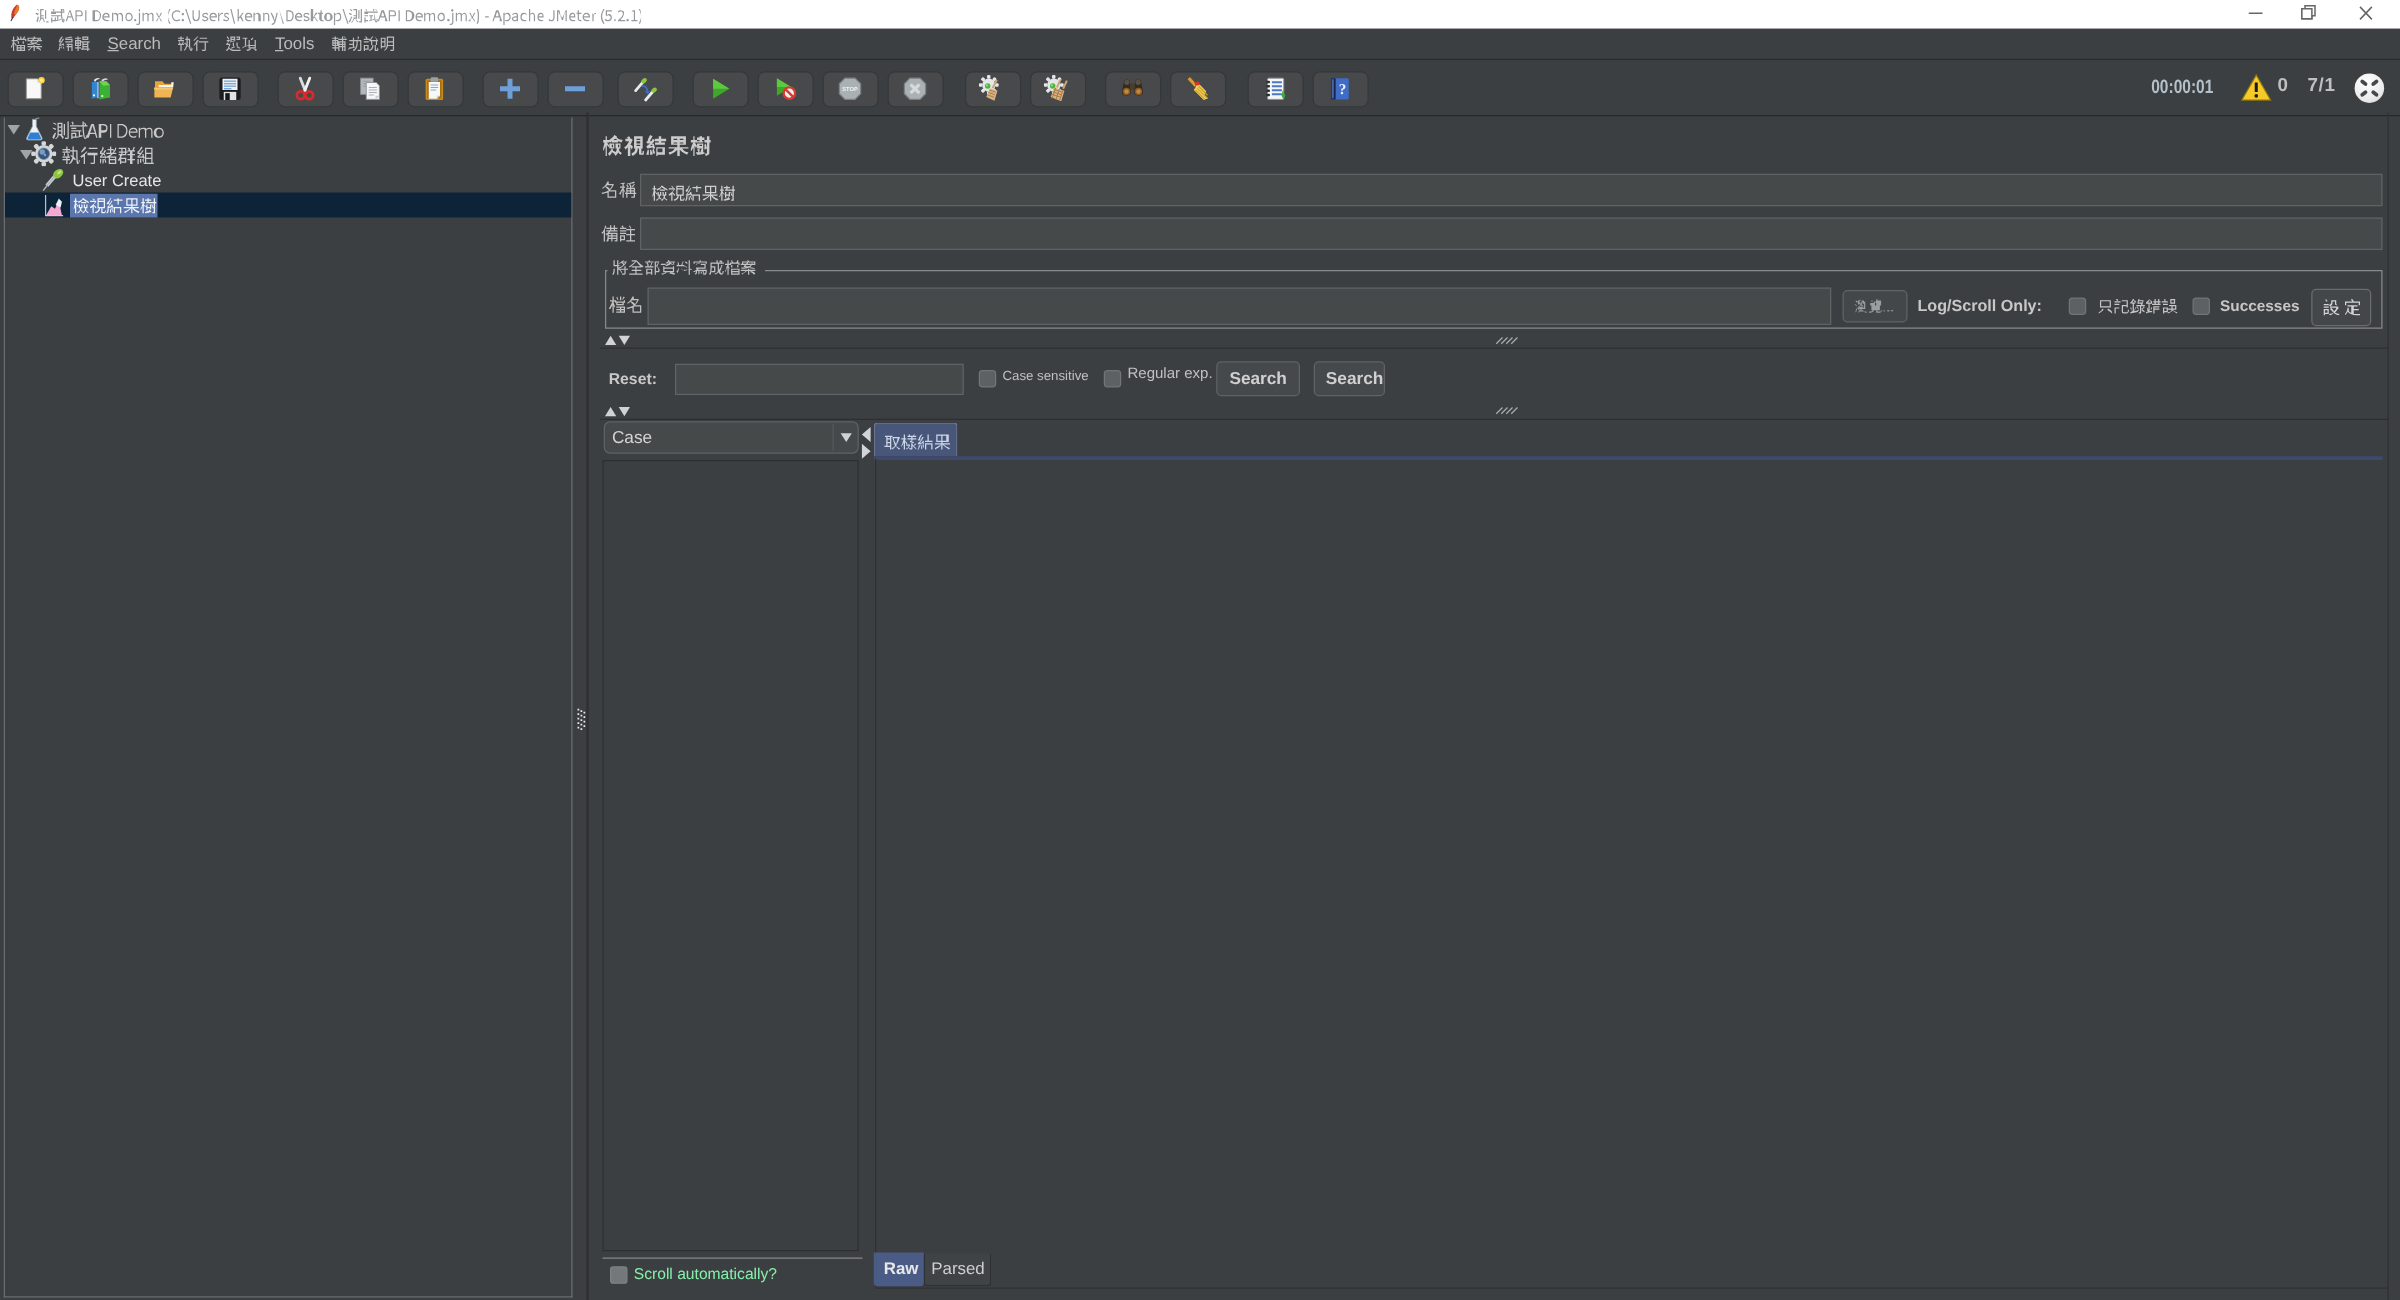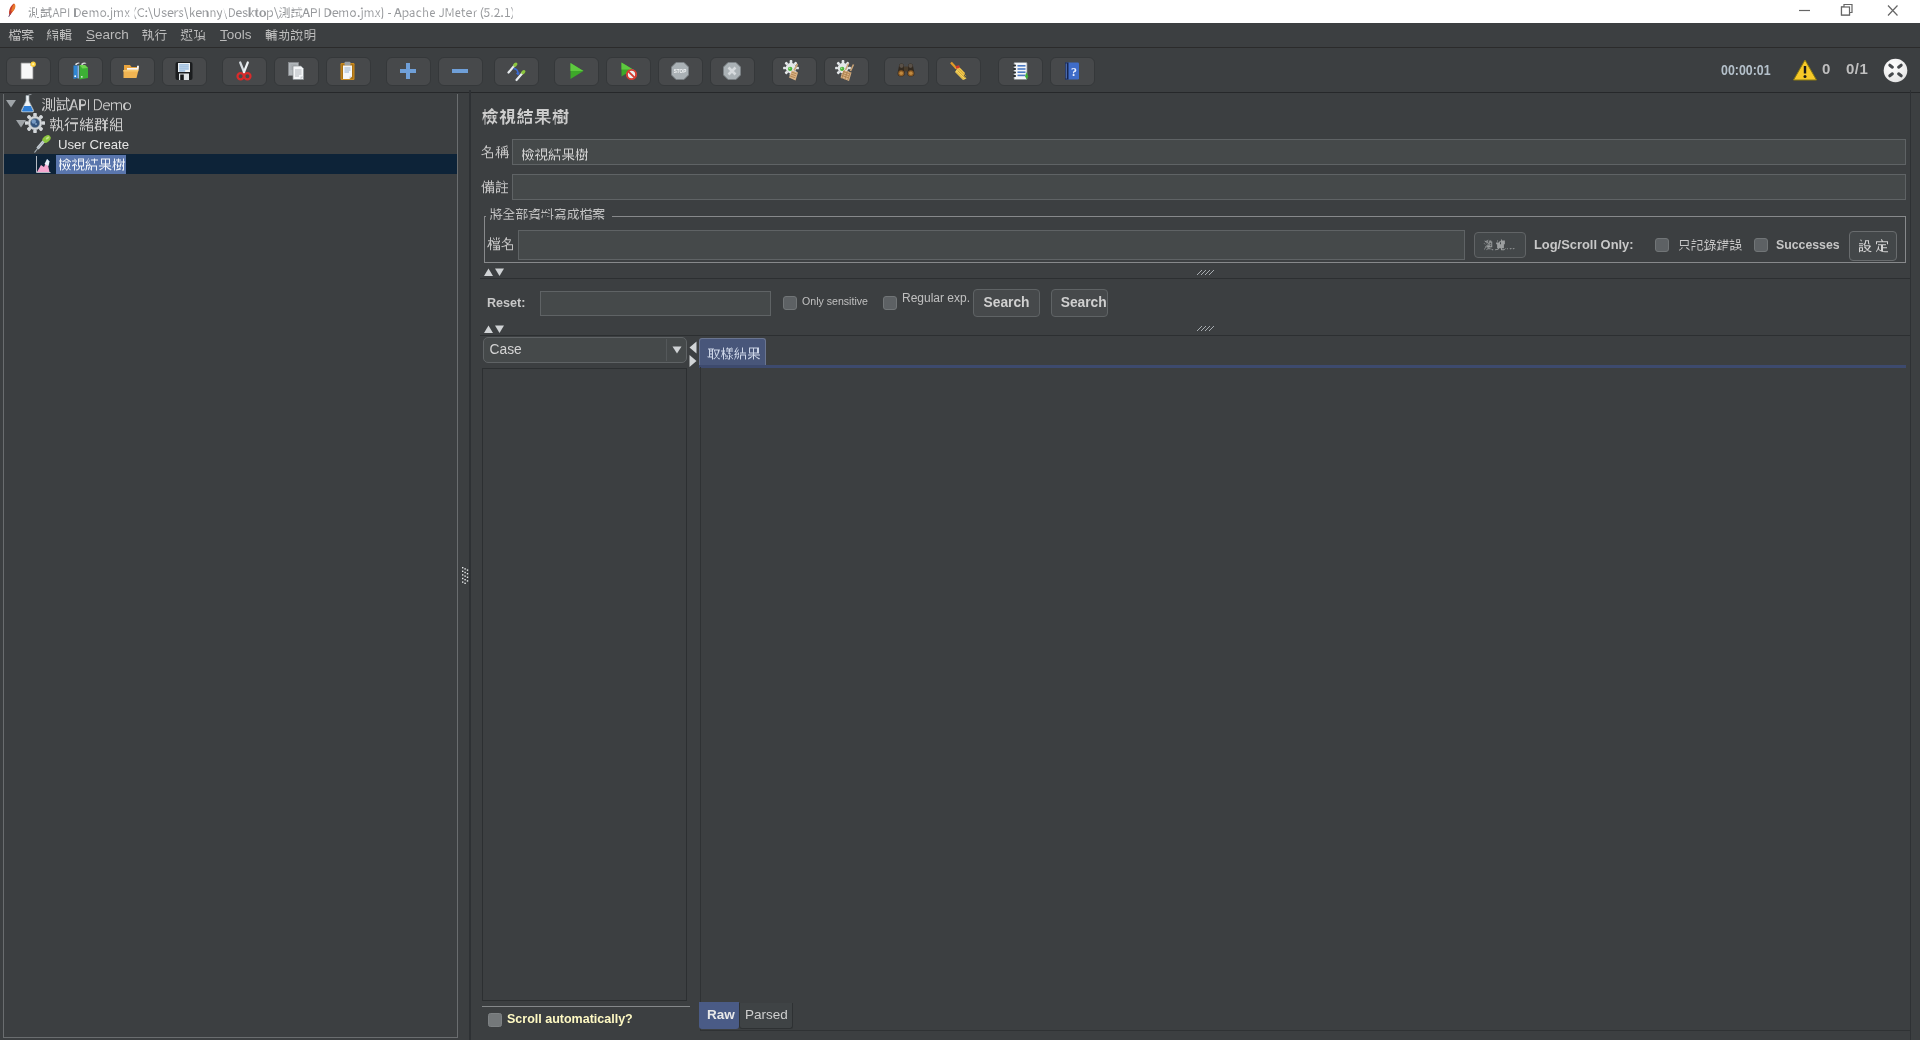--- a/index.html
+++ b/index.html
@@ -262,21 +262,21 @@
 <rect x="4.6" y="3.4" width="1.4" height="15.2" fill="#4a68a8"></rect>
 <text x="13" y="15.5" font-size="12" font-weight="bold" fill="#eef2ff" text-anchor="middle" font-family="Liberation Serif">?</text>
   </svg>
 <div style="position:absolute;left:1721px;top:59.69px;font-size:15.5px;line-height:19.375px;color:#b4c0ca;font-weight:bold;white-space:pre;transform:scaleX(0.8);transform-origin:0 0">00:00:01</div>
 <svg class="abs" style="left:1792px;top:58px" width="26" height="24" viewBox="0 0 26 24">
 <path d="M13 2 L24.5 22 L1.5 22 Z" fill="#f7c928" stroke="#8a7a10" stroke-width="1"></path>
 <path d="M13 8 L13 15.5" stroke="#1a1a1a" stroke-width="2.4"></path>
     <circle cx="13" cy="18.6" r="1.5" fill="#1a1a1a"></circle>
 </svg>
 <div style="position:absolute;left:1822px;top:60.2px;font-size:15px;line-height:18.75px;color:#bfbfbf;font-weight:bold;white-space:pre;">0</div>
-<div style="position:absolute;left:1846px;top:60.2px;font-size:15px;line-height:18.75px;color:#bfbfbf;font-weight:bold;white-space:pre;letter-spacing:0.5px">0/1</div>
+<div style="position:absolute;left:1846px;top:60.2px;font-size:15px;line-height:18.75px;color:#bfbfbf;font-weight:bold;white-space:pre;letter-spacing:0.5px">7/1</div>
 <svg class="abs" style="left:1882px;top:57px" width="27" height="27" viewBox="0 0 27 27">
 <defs>
       <radialGradient id="wg" cx="0.4" cy="0.3" r="0.9">
         <stop offset="0" stop-color="#ffffff"></stop>
         <stop offset="0.7" stop-color="#e9e9e9"></stop>
         <stop offset="1" stop-color="#c9c9c9"></stop>
       </radialGradient>
     </defs>
 <circle cx="13.5" cy="13.5" r="11.8" fill="url(#wg)"></circle>
 <g stroke="#46494c" stroke-width="3" stroke-linecap="round">
@@ -410,21 +410,21 @@
 <g stroke="#a8adb1" stroke-width="1">
       <path d="M1 7 l5 -5"></path>
       <path d="M5 7 l5 -5"></path>
       <path d="M9 7 l5 -5"></path>
       <path d="M13 7 l5 -5"></path>
     </g>
   </svg>
 <div style="position:absolute;left:487px;top:295.648px;font-size:12.6px;line-height:15.75px;color:#c8c8c8;font-weight:bold;white-space:pre;">Reset:</div>
 <div style="position:absolute;left:540px;top:291px;width:231px;height:25px;background:#45494a;border:1px solid #5f6365"></div>
 <div style="position:absolute;left:783px;top:296px;width:14px;height:14px;background:#5d6164;border:1px solid #717577;border-radius:3px"></div>
-<div style="position:absolute;left:802px;top:294.688px;font-size:10.6px;line-height:13.25px;color:#c0c0c0;font-weight:normal;white-space:pre;">Only sensitive</div>
+<div style="position:absolute;left:802px;top:294.688px;font-size:10.6px;line-height:13.25px;color:#c0c0c0;font-weight:normal;white-space:pre;">Case sensitive</div>
 <div style="position:absolute;left:883px;top:296px;width:14px;height:14px;background:#5d6164;border:1px solid #717577;border-radius:3px"></div>
 <div style="position:absolute;left:902px;top:292px;font-size:12px;line-height:13.25px;color:#c0c0c0;font-weight:normal;white-space:pre;">Regular exp.</div>
 <div style="position:absolute;left:973px;top:289px;width:67px;height:28px;background:#46494b;border:1px solid #5f6365;border-radius:4px"></div>
 <div style="position:absolute;left:983.5px;top:294.424px;font-size:13.8px;line-height:17.25px;color:#d0d0d0;font-weight:bold;white-space:pre;">Search</div>
 <div style="position:absolute;left:1051px;top:289px;width:57px;height:28px;background:#46494b;border:1px solid #5f6365;border-radius:4px"></div>
 <div style="position:absolute;left:1060.7px;top:294.424px;font-size:13.8px;line-height:17.25px;color:#d0d0d0;font-weight:bold;white-space:pre;">Search</div>
 <svg class="abs" style="left:483.5px;top:325px" width="22" height="9" viewBox="0 0 22 9">
     <path d="M0 8 h9 l-4.5 -7.5 z" fill="#d0d3d5"></path>
     <path d="M11 0.5 h9 l-4.5 7.5 z" fill="#d0d3d5"></path>
   </svg>
@@ -439,21 +439,21 @@
   </svg>
 <div style="position:absolute;left:483px;top:337px;width:204px;height:26px;background:#45494a;border:1px solid #5f6365;border-radius:5px"></div>
 <div style="position:absolute;left:489.5px;top:340.924px;font-size:13.8px;line-height:17.25px;color:#d4d4d4;font-weight:normal;white-space:pre;">Case</div>
 <div style="position:absolute;left:665.5px;top:339px;width:1px;height:22px;background:#54585a"></div>
 <svg class="abs" style="left:672px;top:346px" width="10" height="8" viewBox="0 0 10 8">
     <path d="M0.5 0.5 h9 l-4.5 7 z" fill="#cfd2d4"></path>
   </svg>
 <div style="position:absolute;left:481.5px;top:367.5px;width:205.5px;height:633px;border:1px solid #2c2f31"></div>
 <div style="position:absolute;left:481.5px;top:1006px;width:208px;height:1px;background:#85888a"></div>
 <div style="position:absolute;left:488px;top:1013px;width:13.5px;height:13.5px;background:#74787a;border:1px solid #7e8284;border-radius:2.5px"></div>
-<div style="position:absolute;left:507px;top:1012.25px;font-size:12.5px;line-height:15.625px;color:#fef9c3;font-weight:bold;white-space:pre;text-align:right;">Scroll automatically?</div>
+<div style="position:absolute;left:507px;top:1012.25px;font-size:12.5px;line-height:15.625px;color:#86efac;font-weight:normal;white-space:pre;text-align:right;">Scroll automatically?</div>
 <svg class="abs" style="left:688.5px;top:341px" width="8" height="27" viewBox="0 0 8 27">
     <path d="M7.5 0.5 v12 l-7 -6 z" fill="#d2d5d7"></path>
     <path d="M0.5 14 l7 6 l-7 6 z" fill="#d2d5d7"></path>
   </svg>
 <div style="position:absolute;left:699px;top:338px;width:67px;height:26.5px;background:#48567a;border:1px solid #6a7590;border-bottom:none;border-radius:3px 3px 0 0"></div>
 <svg width="56" height="17" viewBox="0 -13.40 56 16.75" style="position:absolute;left:707.0px;top:344.6px;overflow:visible">
     <path fill="#cdd6e8" d="M8 -8 7 -8C8 -6 8 -4 9 -2C8 -1 7 -0 6 0C7 0 7 1 7 1C8 0 9 -1 10 -2C10 -1 11 0 12 1C13 1 13 0 13 0C12 -0 11 -1 10 -2C11 -4 12 -6 13 -9L12 -9L12 -9H7V-8H11C11 -6 10 -5 10 -3C9 -5 8 -7 8 -8ZM0 -2 1 -1C2 -1 4 -1 5 -1V1H6V-9H7V-10H1V-9H2V-2ZM3 -9H5V-8H3ZM3 -7H5V-5H3ZM3 -4H5V-2L3 -2Z M18 -3V-2H20C20 -1 19 -0 18 0C18 0 18 1 18 1C20 0 21 -1 21 -3L21 -3L21 -3ZM25 -4C25 -3 24 -3 24 -2C23 -3 23 -3 23 -4V-4H19V-4H22V0C22 0 22 0 22 0C21 0 21 0 20 0C20 0 21 1 21 1C21 1 22 1 22 1C23 1 23 1 23 0V-2C24 -1 25 0 26 1C26 0 26 0 26 -0C26 -0 25 -1 24 -2C25 -2 25 -3 26 -3ZM24 -11C24 -11 24 -10 23 -10L23 -10H21L21 -10C21 -10 21 -11 21 -11L20 -11C20 -11 20 -10 20 -10H19V-9H22V-8H19V-7H22V-6H18V-6H21L21 -5C22 -5 23 -4 24 -4L24 -5C24 -5 23 -5 22 -6H26V-6H23V-7H26V-8H23V-9H26V-10H24C24 -10 25 -11 25 -11ZM16 -11V-8H14V-7H16C15 -6 15 -3 14 -2C14 -2 14 -2 14 -1C15 -2 16 -4 16 -5V1H17V-5C17 -5 18 -4 18 -3L19 -4C18 -5 17 -6 17 -7V-7H18V-8H17V-11Z M29 -3C30 -2 30 -0 30 1L31 0C31 -0 30 -2 30 -3ZM28 -3C28 -2 28 -0 27 1C27 1 28 1 28 1C28 0 29 -1 29 -2ZM31 -3C31 -2 31 -1 32 -0L32 -0C32 -1 32 -2 32 -3ZM35 -11V-9H32V-9H35V-6H33V-5H39V-6H36V-9H40V-9H36V-11ZM33 -4V1H34V0H38V1H39V-4ZM34 -0V-3H38V-0ZM28 -3C28 -3 28 -3 31 -4C31 -4 32 -3 32 -3L32 -3C32 -4 32 -5 32 -6L31 -6C31 -6 31 -5 31 -5L29 -4C30 -6 31 -7 32 -9L31 -9C31 -9 30 -8 30 -7L29 -7C29 -8 30 -10 31 -11L30 -11C29 -10 28 -8 28 -8C28 -7 28 -7 27 -7C27 -7 28 -6 28 -6C28 -6 28 -6 30 -7C29 -6 29 -5 28 -5C28 -5 28 -4 27 -4C27 -4 28 -3 28 -3Z M42 -11V-5H46V-4H41V-3H46C44 -2 42 -1 41 -0C41 0 41 0 41 1C43 -0 45 -1 46 -3V1H47V-3C49 -1 51 -0 52 1C53 0 53 -0 53 -0C51 -1 49 -2 48 -3H53V-4H47V-5H52V-11ZM43 -8H46V-6H43ZM47 -8H50V-6H47ZM43 -10H46V-8H43ZM47 -10H50V-8H47Z"></path>
   </svg>
 <div style="position:absolute;left:699px;top:364.5px;width:1207px;height:3px;background:#3d4a6e"></div>
 <div style="position:absolute;left:700px;top:367px;width:1px;height:663px;background:#2f3234"></div>

